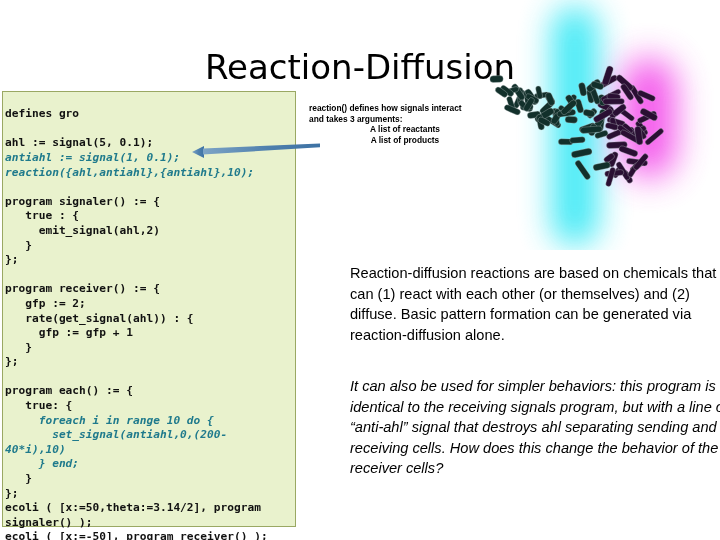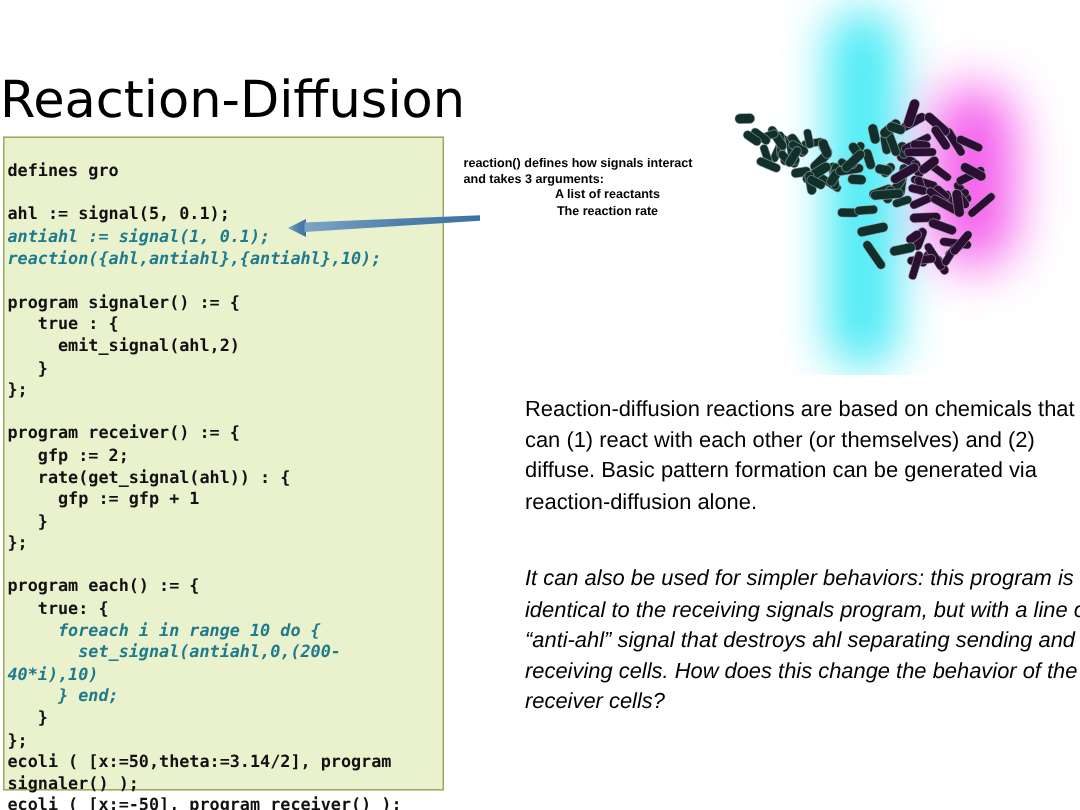--- a/index.html
+++ b/index.html
@@ -15,20 +15,21 @@
     overflow: hidden;
     font-family: "Liberation Sans", sans-serif;
   }
 
   
   #slide-title {
     position: absolute;
     left: 0;
     top: 46px;
     width: 720px;
+    text-align: center;
     font-family: "DejaVu Sans", sans-serif;
     font-size: 34px;
     font-weight: 400;
     color: #000000;
     letter-spacing: 0px;
     line-height: 42px;
     white-space: nowrap;
   }
 
   
@@ -196,21 +197,21 @@
         </linearGradient>
       </defs>
       <polygon points="0,9 12,3 12,15" fill="url(#arrGrad)"></polygon>
       <polygon points="11,5.4 128,0.5 128,4.2 11,11.6" fill="url(#arrGrad)"></polygon>
     </svg>
   </div>
 
   <div id="callout">
     <span>reaction() defines how signals interact and takes 3 arguments:</span>
     <span class="callout-arg">A list of reactants</span>
-    <span class="callout-arg">The reaction rate</span>
+    <span class="callout-arg">A list of products</span>
   </div>
 
   <div id="sim-figure">
     <div class="glow-cyan"></div>
     <div class="glow-magenta"></div>
     <svg id="cell-layer" viewBox="0 0 250 250" xmlns="http://www.w3.org/2000/svg">
         <g transform="translate(81.2,120.7) rotate(33.1)">
           <rect x="-10.9" y="-2.6" width="21.9" height="5.3" rx="2.6" fill="#12302b" stroke="rgba(180,190,190,0.55)" stroke-width="0.6"></rect>
         </g>
         <g transform="translate(77.2,106.9) rotate(136.0)">

